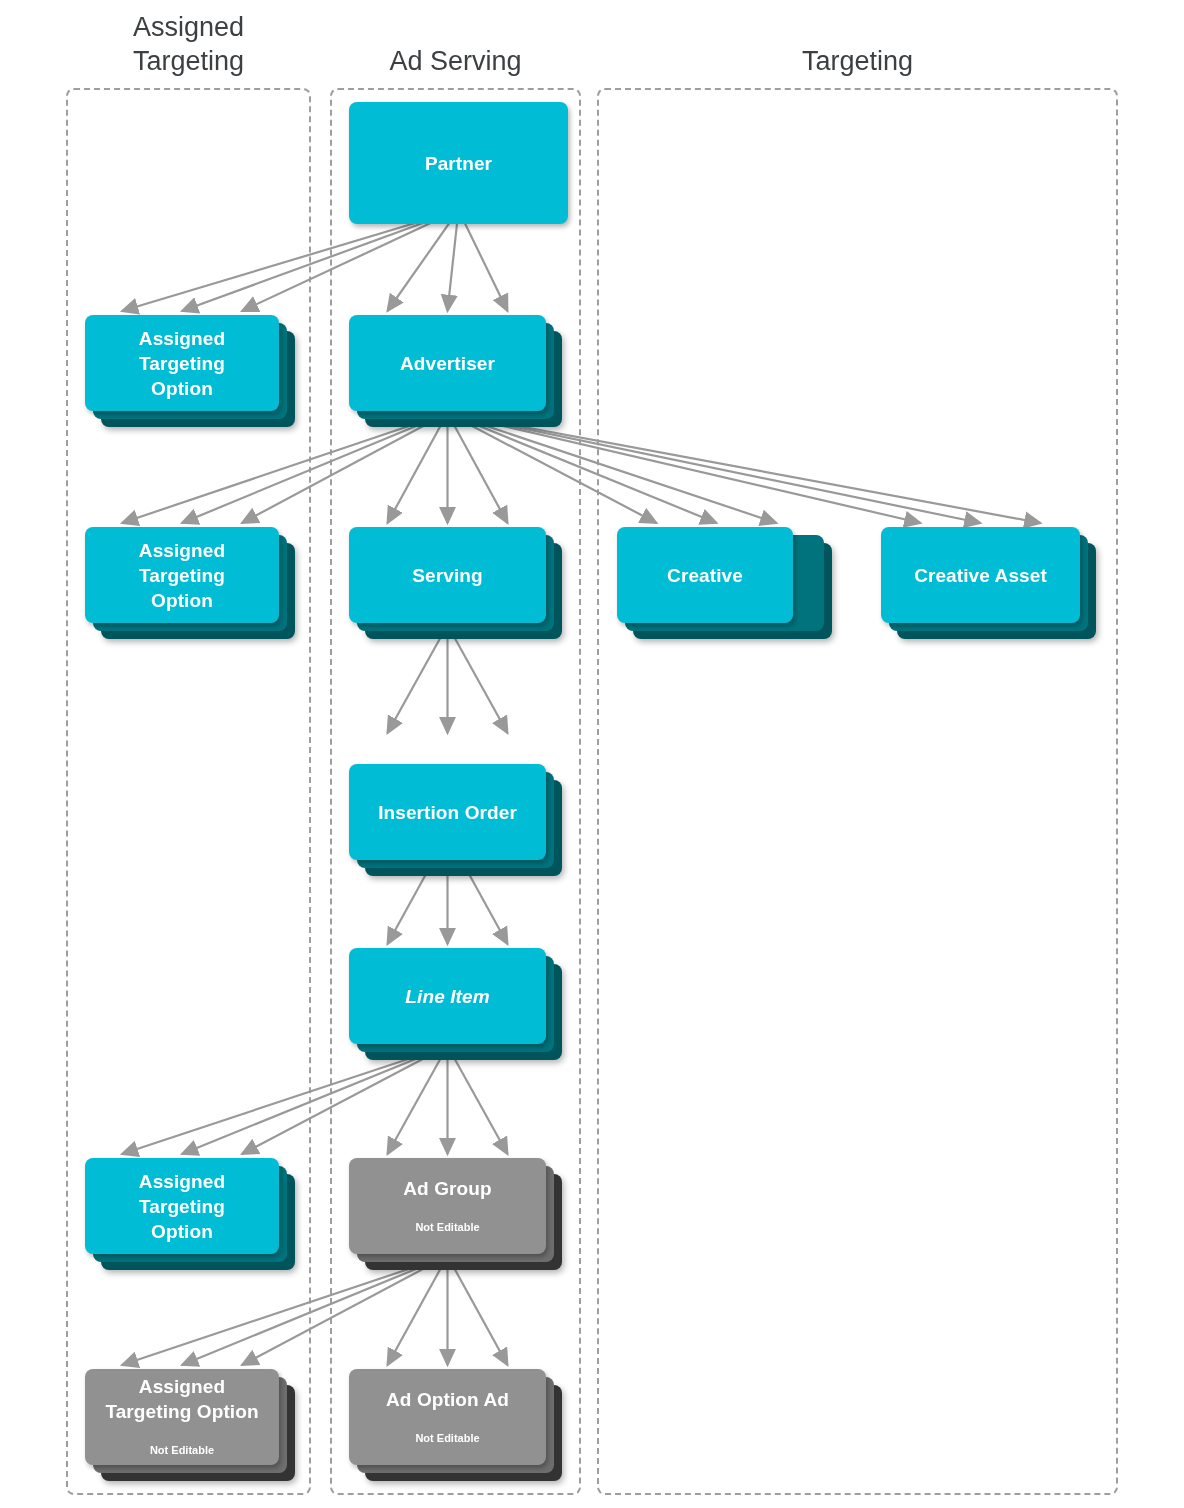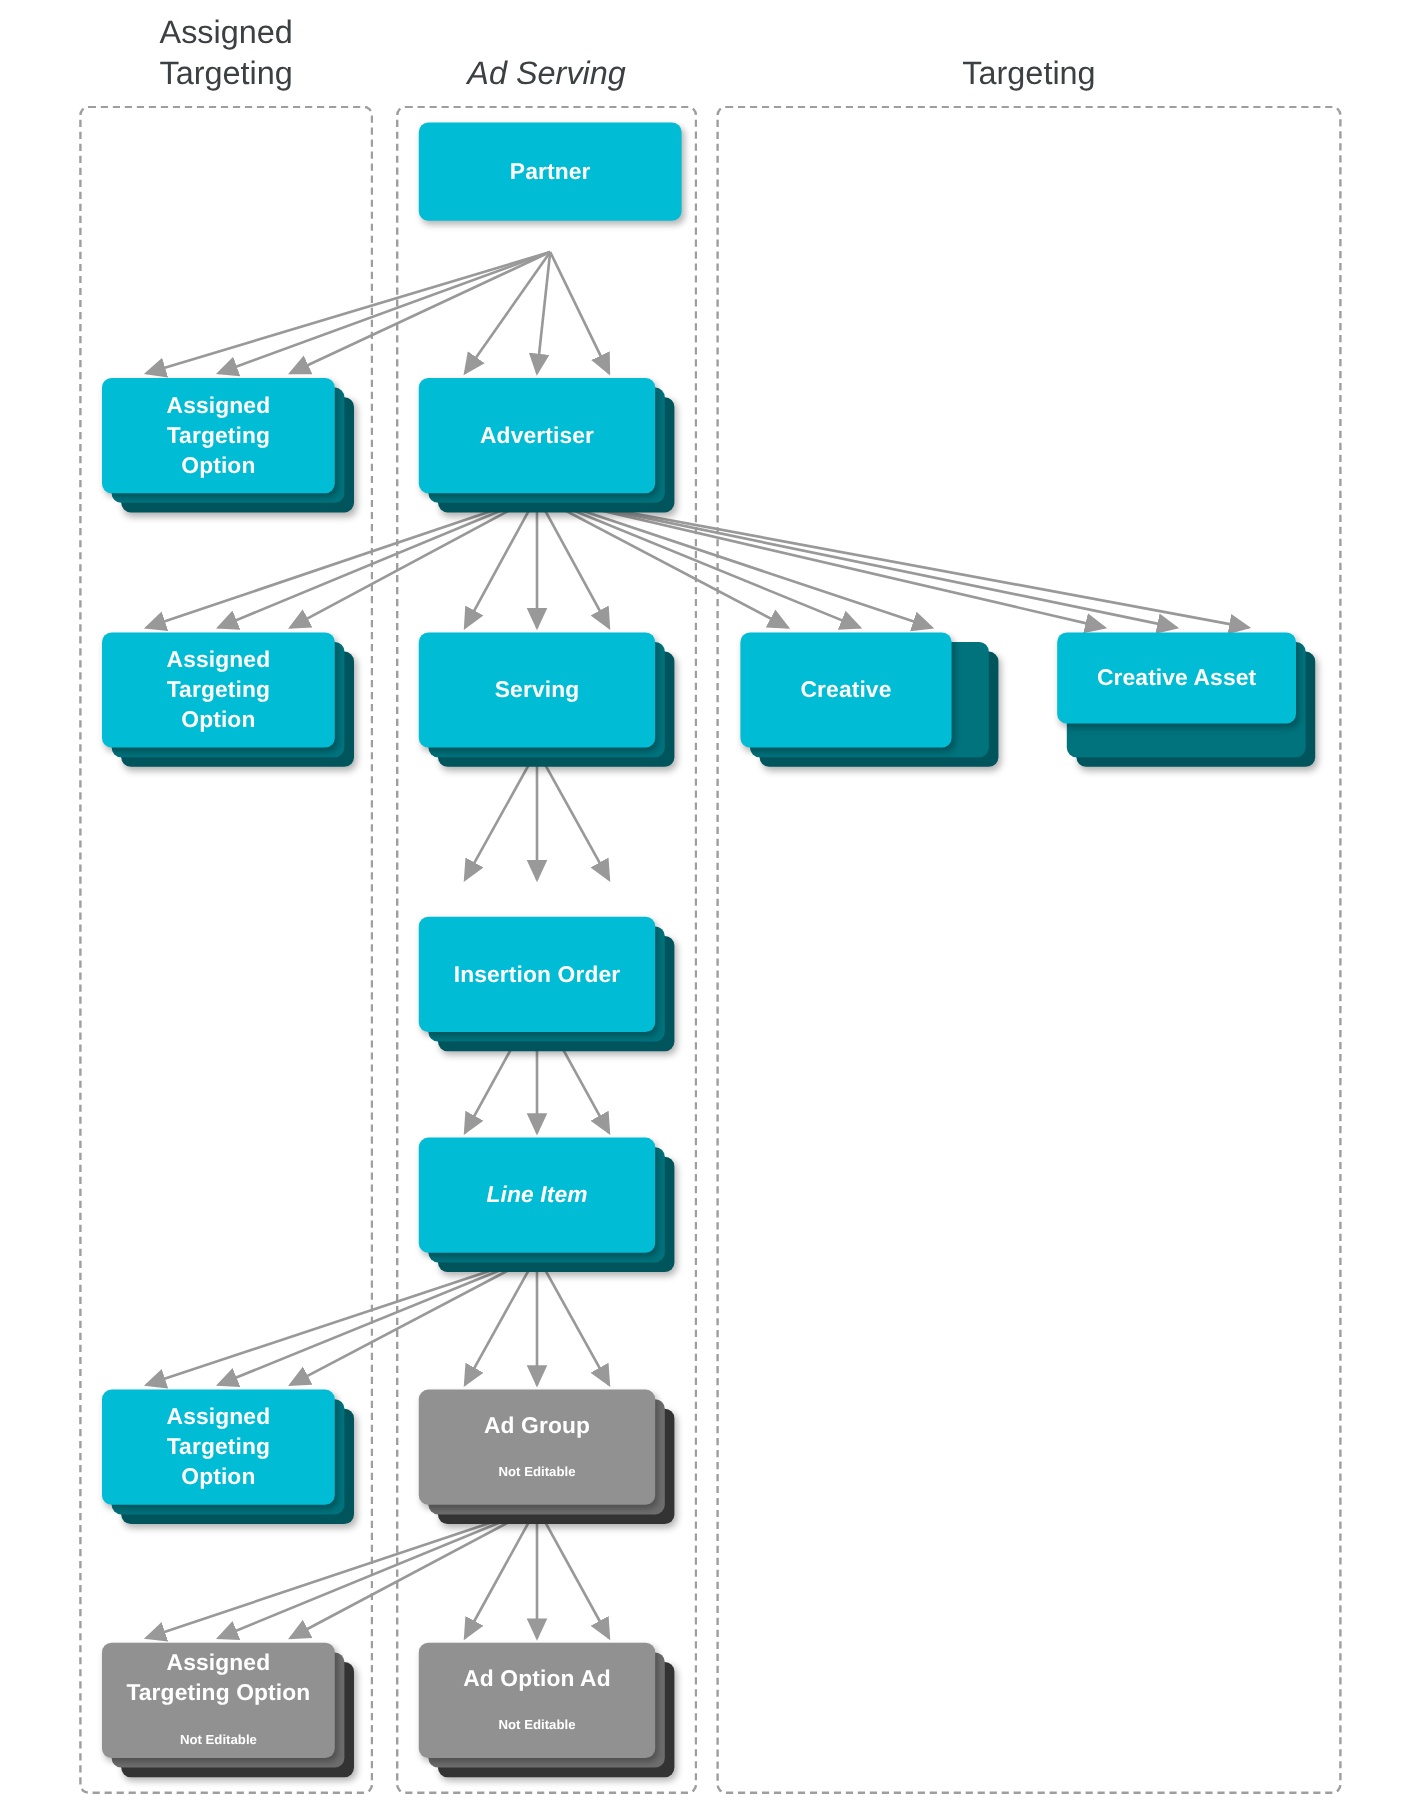--- a/index.html
+++ b/index.html
@@ -55,21 +55,21 @@
 </style>
 </head>
 <body>
 
 <div id="stage">
 
   <div id="columns-layer">
       <div class="col-title" style="white-space: pre-line; left: 66px; width: 245px; top: 10px;">Assigned
 Targeting</div>
       <div class="col-box" style="left: 66px; top: 88px; width: 245px; height: 1407px;"></div>
-      <div class="col-title" style="white-space: pre-line; left: 330px; width: 251px; top: 44px; font-style: italic;">Ad Serving</div>
+      <div class="col-title" style="white-space: pre-line; left: 330px; width: 251px; top: 44px;">Ad Serving</div>
       <div class="col-box" style="left: 330px; top: 88px; width: 251px; height: 1407px;"></div>
       <div class="col-title" style="white-space: pre-line; left: 597px; width: 521px; top: 44px;">Targeting</div>
       <div class="col-box" style="left: 597px; top: 88px; width: 521px; height: 1407px;"></div>
     </div>
 
   <svg id="edges" viewBox="0 0 1184 1508">
     <defs>
       <marker id="ah" markerWidth="9" markerHeight="9" refX="7.4" refY="4.5" orient="auto" markerUnits="strokeWidth">
         <path d="M0,0.6 L8.4,4.5 L0,8.4 z" fill="#999999"></path>
       </marker>
@@ -108,21 +108,21 @@
         <line x1="447.5" y1="1256" x2="122" y2="1365" stroke="#999999" stroke-width="2.2" marker-end="url(#ah)"></line>
         <line x1="447.5" y1="1256" x2="182" y2="1365" stroke="#999999" stroke-width="2.2" marker-end="url(#ah)"></line>
         <line x1="447.5" y1="1256" x2="242" y2="1365" stroke="#999999" stroke-width="2.2" marker-end="url(#ah)"></line>
         <line x1="447.5" y1="1256" x2="387.5" y2="1365" stroke="#999999" stroke-width="2.2" marker-end="url(#ah)"></line>
         <line x1="447.5" y1="1256" x2="447.5" y2="1365" stroke="#999999" stroke-width="2.2" marker-end="url(#ah)"></line>
         <line x1="447.5" y1="1256" x2="507.5" y2="1365" stroke="#999999" stroke-width="2.2" marker-end="url(#ah)"></line>
       </g>
   </svg>
 
   <div id="nodes-layer">
-      <div class="node cyan single" style="left: 349px; top: 102px; width: 219px; height: 82px;">
+      <div class="node cyan single" style="left: 349px; top: 102px; width: 219px; height: 122px;">
         <div class="card">
           <div class="title">Partner</div>
         </div>
       </div>
       <div class="node cyan" style="left: 85px; top: 315px; width: 194px; height: 96px;">
         <div class="shadow-back" style="left: 16px; top: 16px; width: 194px; height: 96px;"></div>
         <div class="shadow-mid" style="left: 8px; top: 8px; width: 194px; height: 96px;"></div>
         <div class="card">
           <div class="title">Assigned
 Targeting
@@ -152,21 +152,21 @@
           <div class="title">Serving</div>
         </div>
       </div>
       <div class="node cyan" style="left: 617px; top: 527px; width: 176px; height: 96px;">
         <div class="shadow-back" style="left: 16px; top: 16px; width: 199px; height: 96px;"></div>
         <div class="shadow-mid" style="left: 8px; top: 8px; width: 199px; height: 96px;"></div>
         <div class="card">
           <div class="title">Creative</div>
         </div>
       </div>
-      <div class="node cyan" style="left: 881px; top: 527px; width: 199px; height: 76px;">
+      <div class="node cyan" style="left: 881px; top: 527px; width: 199px; height: 96px;">
         <div class="shadow-back" style="left: 16px; top: 16px; width: 199px; height: 96px;"></div>
         <div class="shadow-mid" style="left: 8px; top: 8px; width: 199px; height: 96px;"></div>
         <div class="card">
           <div class="title">Creative Asset</div>
         </div>
       </div>
       <div class="node cyan" style="left: 349px; top: 764px; width: 197px; height: 96px;">
         <div class="shadow-back" style="left: 16px; top: 16px; width: 197px; height: 96px;"></div>
         <div class="shadow-mid" style="left: 8px; top: 8px; width: 197px; height: 96px;"></div>
         <div class="card">

